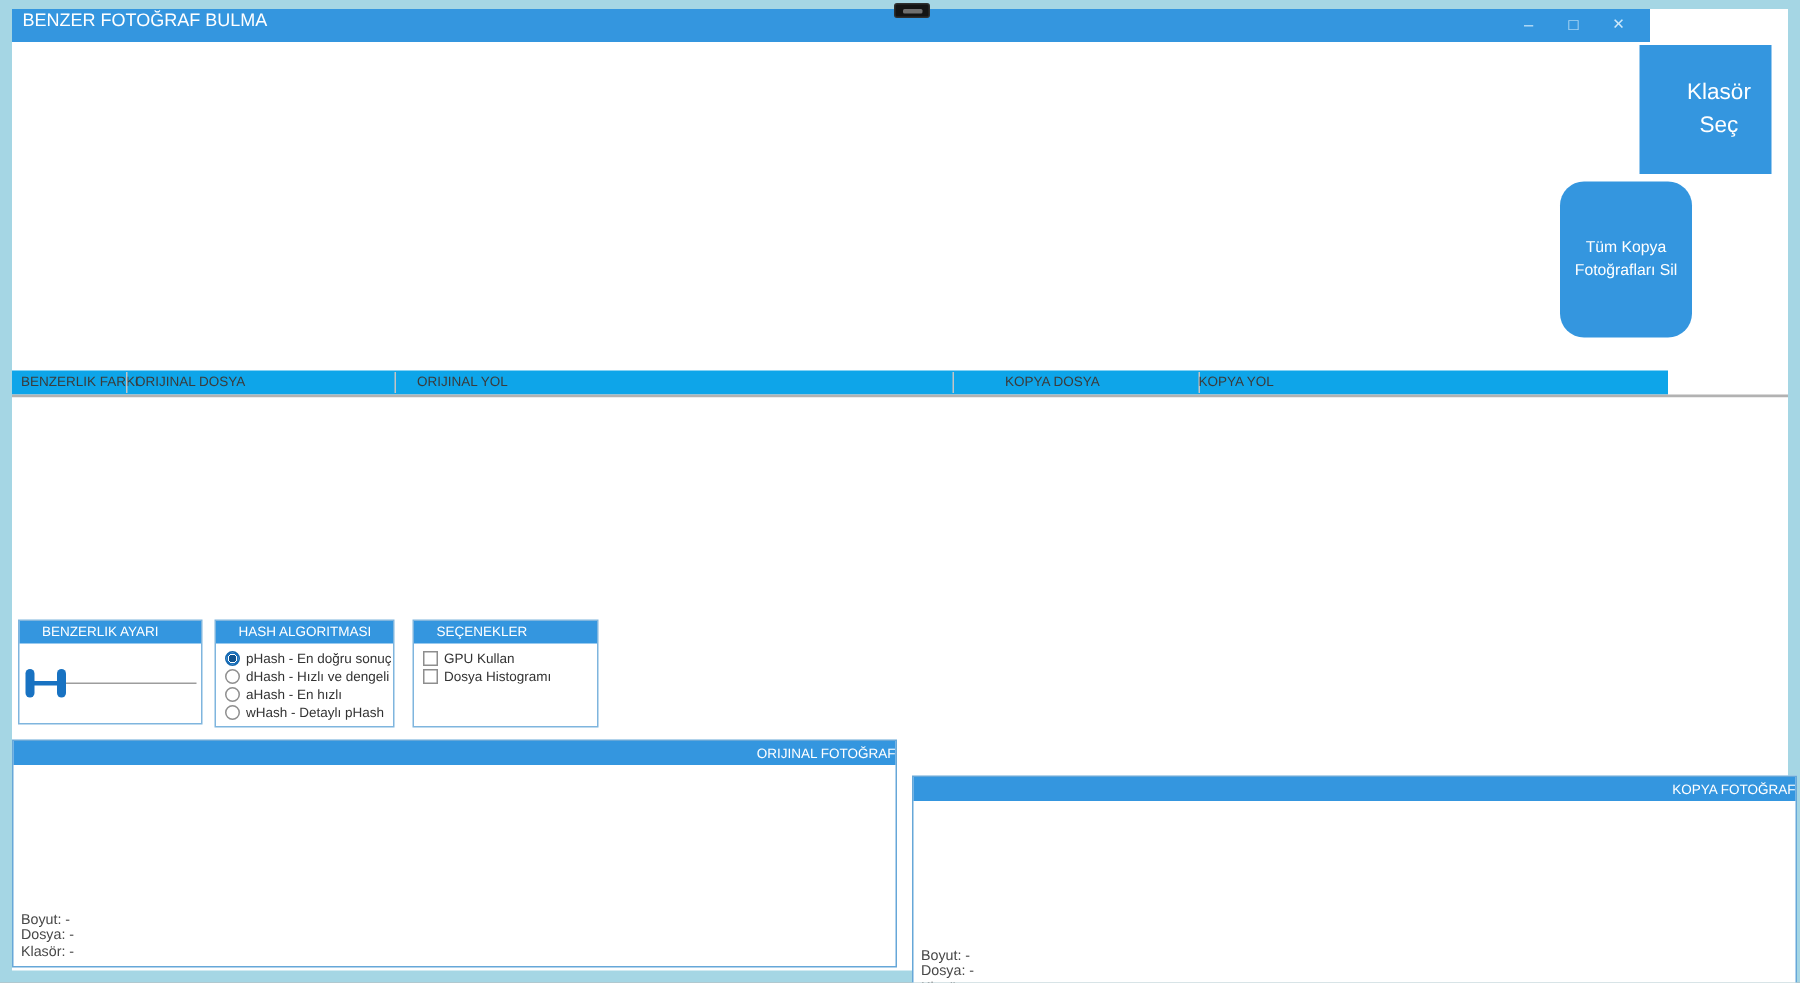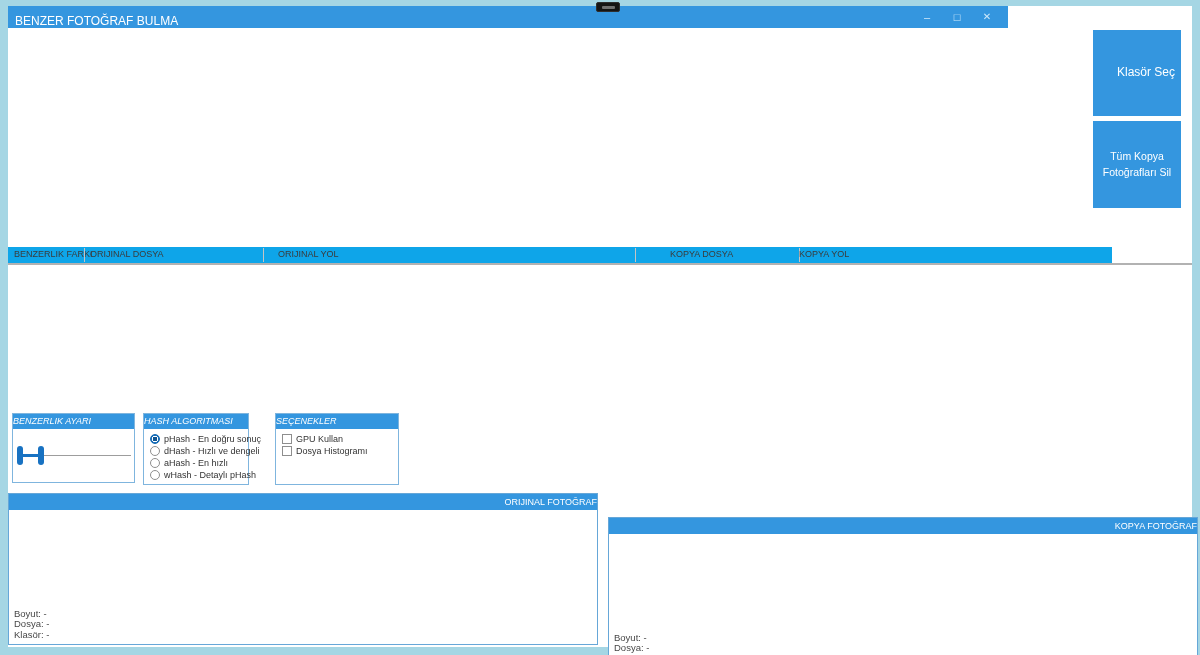--- a/index.html
+++ b/index.html
@@ -6,49 +6,49 @@
     --accent:#3496df;
     --frame:#a5d6e4;
   }
   *{margin:0;padding:0;box-sizing:border-box;}
   html,body{width:1200px;height:655px;}
   body{font-family:"Liberation Sans",sans-serif;background:#777;}
   #app{position:relative;width:1200px;height:655px;background:var(--frame);overflow:hidden;}
   .window{position:absolute;left:8px;top:6px;width:1184px;height:641px;background:#ffffff;}
 
   
-  .titlebar{position:absolute;left:8px;top:6px;width:1000px;height:22px;background:var(--accent);
-    display:flex;align-items:flex-end;color:#ffffff;font-size:12px;padding-left:7px;}
+  .titlebar{position:absolute;left:8px;top:6px;width:1092px;height:22px;background:var(--accent);
+    display:flex;align-items:flex-start;color:#ffffff;font-size:12px;padding-left:7px;}
   .win-controls{position:absolute;right:6px;top:0;height:22px;display:flex;}
   .win-btn{width:30px;height:22px;line-height:22px;text-align:center;color:#cfe9fa;font-size:11px;cursor:pointer;}
   .win-btn.close{font-size:10px;}
 
   
   .rec-indicator{position:absolute;left:596px;top:2px;width:24px;height:10px;background:#141414;
     border:1px solid #2e2e2e;border-radius:2px;z-index:9;display:flex;align-items:center;justify-content:center;}
   .rec-indicator .bar{width:13px;height:3px;background:#6f6f6f;border-radius:1px;}
 
   
   .big-btn{position:absolute;background:var(--accent);color:#fff;display:flex;align-items:center;
     justify-content:center;text-align:center;font-size:10.5px;line-height:1.45;cursor:pointer;padding:0 2px;}
-  #btn-select{left:1093px;top:30px;width:88px;height:86px;font-size:12px;padding-left:20px;}
-  #btn-delete{left:1093px;top:121px;width:88px;height:87px;}
+  #btn-select{left:1093px;top:30px;width:88px;height:86px;font-size:15px;padding-left:20px;}
+  #btn-delete{left:1040px;top:121px;width:88px;height:104px;border-radius:16px;}
 
   
   .grid-header{position:absolute;left:8px;top:247px;width:1104px;height:16px;background:#0ea5e9;}
   .col-label{position:absolute;top:2px;font-size:9px;color:#3b3b3b;white-space:nowrap;cursor:pointer;}
   .col-sep{position:absolute;top:1px;width:1px;height:14px;background:#c4c4c4;}
   .grid-underline{position:absolute;left:8px;top:263px;width:1184px;height:2px;background:#b2b2b2;}
   .grid-body{position:absolute;left:8px;top:265px;width:1184px;height:143px;background:#ffffff;}
 
   
   .gbox{position:absolute;background:#ffffff;border:1px solid #7fb5de;}
-  .gbox-header{height:15px;background:var(--accent);color:#ffffff;font-size:9px;line-height:15px;padding-left:0;white-space:nowrap;overflow:hidden;font-style:italic;}
+  .gbox-header{height:15px;background:var(--accent);color:#ffffff;font-size:9px;line-height:15px;padding-left:15px;white-space:nowrap;overflow:hidden;}
   #gbox-similarity{left:12px;top:413px;width:123px;height:70px;}
-  #gbox-hash{left:143px;top:413px;width:106px;height:72px;}
+  #gbox-hash{left:143px;top:413px;width:120px;height:72px;}
   #gbox-options{left:275px;top:413px;width:124px;height:72px;}
 
   
   .slider{position:relative;height:53px;cursor:pointer;}
   .slider-track{position:absolute;left:5px;right:3px;top:26px;height:1px;background:#9d9d9d;}
   .slider-fill{position:absolute;left:7px;top:25px;height:3px;background:#1872c2;}
   .slider-thumb{position:absolute;top:17px;width:6px;height:19px;border-radius:3px;background:#1872c2;cursor:pointer;}
   .slider-thumb.origin{left:4px;}
 
   

